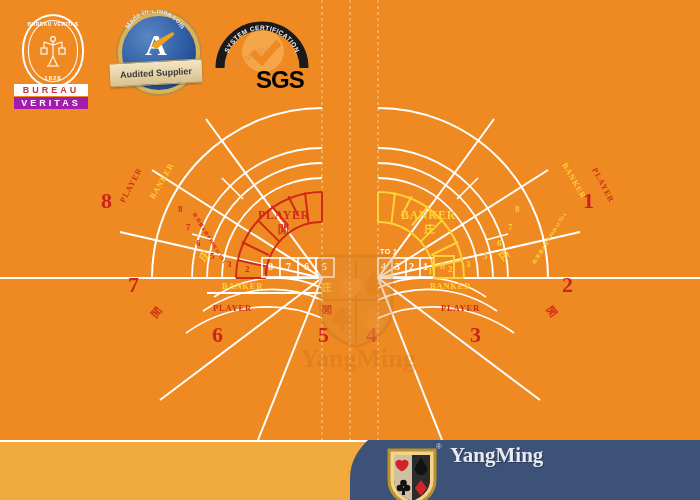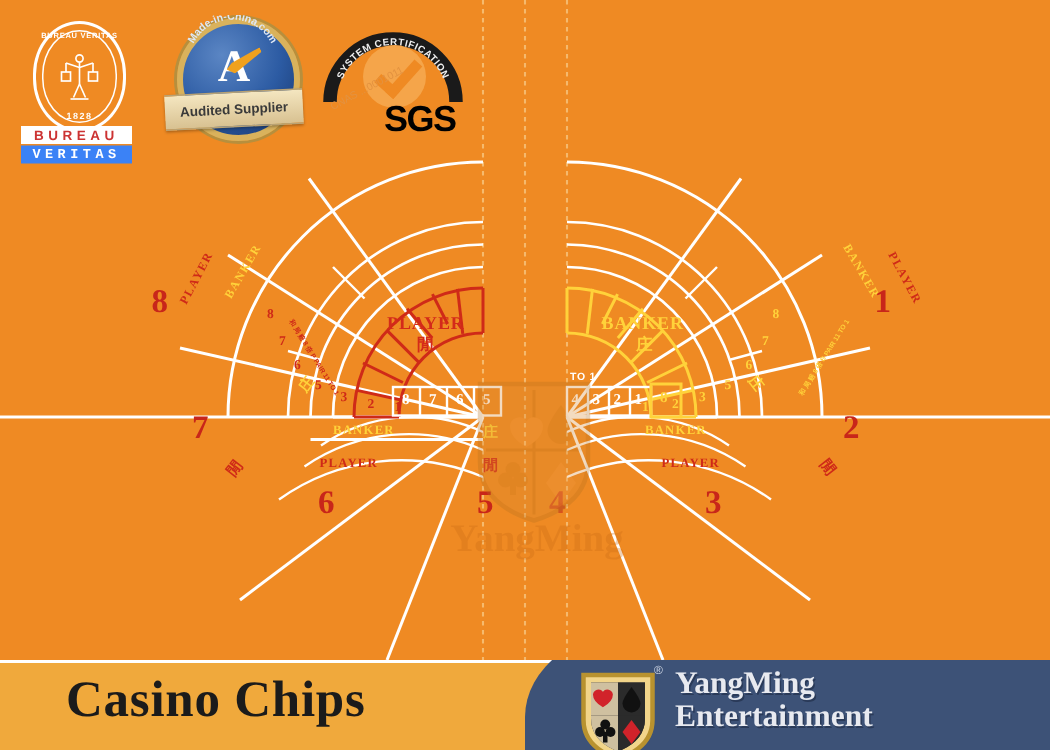--- a/index.html
+++ b/index.html
@@ -19,21 +19,21 @@
   .certs{position:absolute;left:0;top:0;width:330px;height:110px;}
 
   .bv{position:absolute;left:14px;top:14px;width:74px;height:95px;}
   .bv-oval{position:absolute;left:8px;top:0;width:58px;height:70px;border:2px solid #fff;border-radius:50%/48%;background:#ef8a23;}
   .bv-oval .inner{position:absolute;left:4px;top:4px;right:4px;bottom:4px;border:1px solid #fff;border-radius:50%/48%;}
   .bv-arc-top{position:absolute;left:0;top:5px;width:58px;text-align:center;font-size:5px;letter-spacing:.5px;color:#fff;font-weight:bold;}
   .bv-fig{position:absolute;left:50%;top:18px;transform:translateX(-50%);width:26px;height:34px;}
   .bv-year{position:absolute;left:0;bottom:5px;width:58px;text-align:center;font-size:6px;color:#fff;letter-spacing:1px;font-weight:bold;}
   .bv-word{position:absolute;left:0;top:70px;width:74px;}
   .bv-word div{background:#fff;color:#c33;font-size:9px;font-weight:bold;letter-spacing:3px;text-align:center;line-height:12px;margin-bottom:1px;}
-  .bv-word div.b2{background:#3b82f6;color:#fff;font-family:Liberation Mono, monospace;}
+  .bv-word div.b2{background:#a21caf;color:#fff;}
 
   .mic{position:absolute;left:110px;top:6px;width:92px;height:92px;}
   .mic-ring{position:absolute;left:8px;top:6px;width:74px;height:74px;border-radius:50%;background:radial-gradient(circle at 35% 28%, #5b86c4 0%, #2c5ba3 55%, #17356b 100%);border:4px solid #d9b25c;box-shadow:0 0 0 2px #b78f3d;}
   .mic-A{position:absolute;left:50%;top:24px;transform:translateX(-50%);color:#fff;font-size:30px;font-weight:bold;font-family:"Liberation Serif",serif;line-height:30px;}
   .mic-check{position:absolute;left:40px;top:30px;width:26px;height:10px;background:#f0a11e;transform:rotate(-22deg);clip-path:polygon(0 55%,18% 28%,100% 0,100% 32%,16% 100%);}
   .mic-arc{position:absolute;left:8px;top:4px;width:74px;height:40px;}
   .mic-ribbon{position:absolute;left:0;top:55px;width:92px;height:22px;background:linear-gradient(#f4e6c0,#d8c191);border-top:1px solid #b9a273;border-bottom:1px solid #b9a273;transform:rotate(-3deg);box-shadow:0 1px 2px rgba(0,0,0,.3);}
   .mic-ribbon span{display:block;text-align:center;font-size:9px;font-weight:bold;color:#3a3a3a;line-height:22px;font-family:"Liberation Sans",sans-serif;}
 
   .sgs{position:absolute;left:212px;top:8px;width:100px;height:90px;}
@@ -340,21 +340,20 @@
           <circle cx="28" cy="63" r="5" fill="#c47a22"></circle>
         <rect x="26" y="70" width="4" height="10" fill="#c47a22"></rect>
         <path d="M60 58 L70 72 L60 86 L50 72 Z" fill="#e89a44"></path>
       </svg>
       <div class="wm-text">YangMing</div>
     </div>
   </div>
 
   <div class="banner">
     <div class="white-strip"></div>
-    <div class="title">Casino Chips</div>
 
     <div class="blue">
       <svg class="blue-logo" viewBox="0 0 54 62">
         <path d="M4 4 H50 V34 Q50 52 27 60 Q4 52 4 34 Z" fill="#f2d58a" stroke="#c9a council" stroke-width="0"></path>
         <path d="M4 4 H50 V34 Q50 52 27 60 Q4 52 4 34 Z" fill="none" stroke="#b8922f" stroke-width="3"></path>
         <path d="M9 9 H45 V33 Q45 48 27 55 Q9 48 9 33 Z" fill="#2b2b2b"></path>
         <path d="M9 9 H27 V31 H9 Z" fill="#cfc0a0"></path>
         <path d="M9 31 H27 V55 Q9 48 9 33 Z" fill="#cfc0a0"></path>
         <path d="M27 9 H45 V31 H27 Z" fill="#2b2b2b"></path>
         <path d="M27 31 H45 V33 Q45 48 27 55 Z" fill="#2b2b2b"></path>
@@ -362,18 +361,17 @@
         <path d="M36 12 q6 8 6 11 a6 6 0 0 1 -12 0 q0 -3 6 -11 z" fill="#111"></path>
         <circle cx="15" cy="42" r="3.3" fill="#111"></circle>
           <circle cx="22" cy="42" r="3.3" fill="#111"></circle>
           <circle cx="18.5" cy="37" r="3.3" fill="#111"></circle>
         <rect x="17" y="42" width="3" height="7" fill="#111"></rect>
         <path d="M36 34 L42 42 L36 50 L30 42 Z" fill="#d1232a"></path>
       </svg>
       <div class="reg">®</div>
       <div class="blue-text">
         <div class="l1">YangMing</div>
-        <div class="l2">Entertainment</div>
       </div>
     </div>
   </div>
 
 </div>
 
 </body></html>

